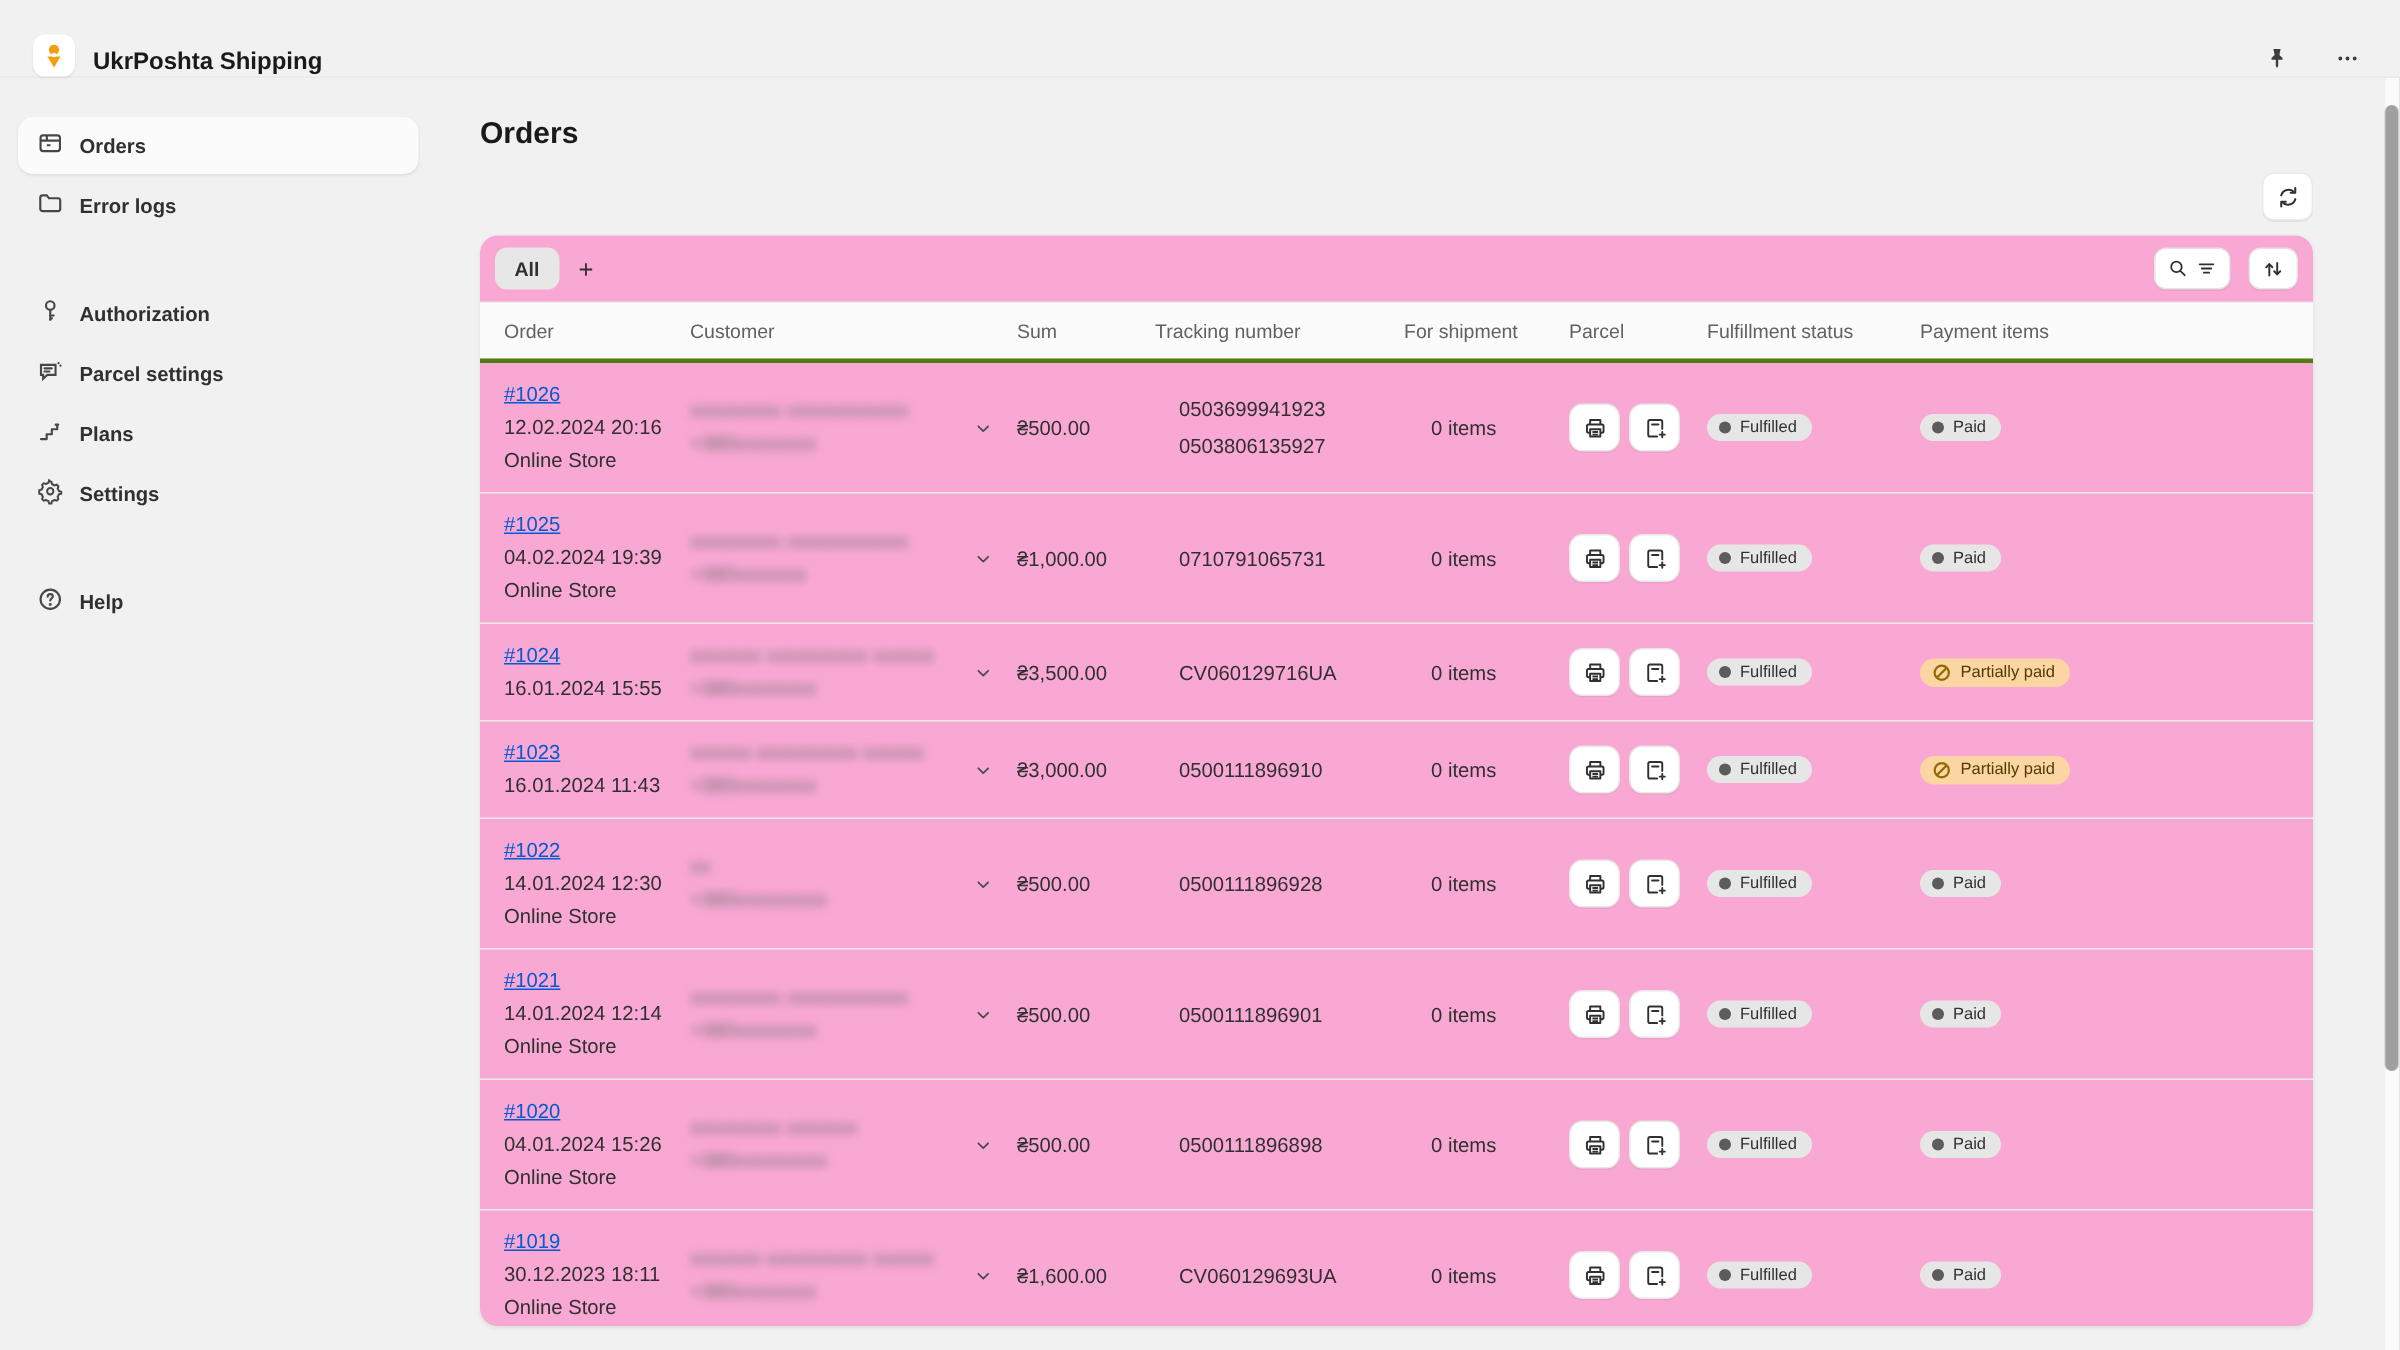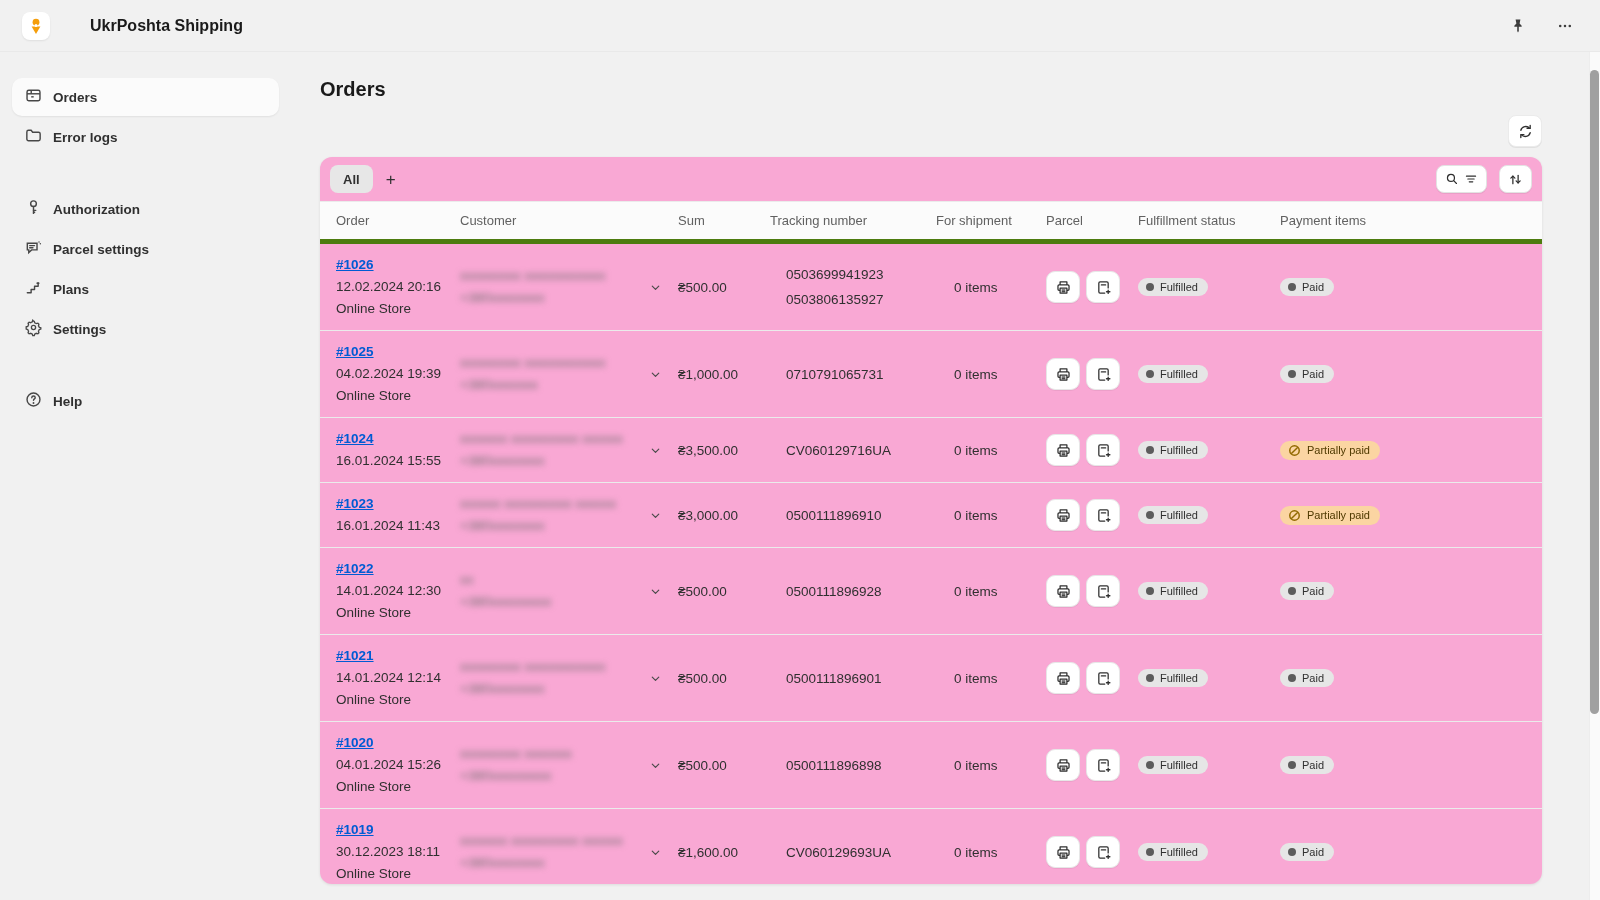--- a/index.html
+++ b/index.html
@@ -3,22 +3,22 @@
 <meta charset="utf-8">
 <style>
   * { margin:0; padding:0; box-sizing:border-box; }
   html,body { width:1600px; height:900px; overflow:hidden; }
   body {
     font-family:"Liberation Sans","DejaVu Sans",sans-serif;
     background:#f1f1f1; color:#303030; font-size:13px;
   }
   
   .topbar{
-    height:52px; display:flex; align-items:center; padding:0 22px;
-    background:#f1f1f1; border-bottom:1px solid #e9e9e9;gap:28px;
+    height:52px; display:flex; align-items:flex-end; padding:0 22px;
+    background:#f1f1f1; border-bottom:1px solid #e9e9e9;
   }
   .logo{
     width:28px; height:28px; border-radius:8px; background:#ffffff;
     display:flex; align-items:center; justify-content:center; margin-right:12px;
     box-shadow:0 1px 2px rgba(0,0,0,.08);
   }
   .topbar-title{ font-size:16px; font-weight:700; color:#1a1a1a; }
   .topbar-actions{ margin-left:auto; display:flex; align-items:center; gap:22px; }
   .icon-btn{ background:none; border:none; cursor:pointer; display:flex; align-items:center; padding:4px; }
   
@@ -58,28 +58,28 @@
   .tool-btn{
     background:#fff; border:1px solid #e3e3e3; border-radius:8px; height:28px;
     box-shadow:0 1px 0 rgba(0,0,0,.06); display:inline-flex; align-items:center; justify-content:center;
     gap:5px; cursor:pointer; padding:0 8px;
   }
   .tool-btn + .tool-btn{ margin-left:8px; }
   
   table{ width:100%; border-collapse:collapse; table-layout:fixed; }
   thead th{
     background:#fbfbfb; color:#616161; font-weight:400; text-align:left;
-    padding:11px 8px; font-size:13px; border-bottom:5px solid #4d7c0f;
+    padding:11px 8px; font-size:13px; border-bottom:3px solid #4d7c0f;
   }
   th.first, td.first{ padding-left:16px; }
   th.num, td.num{ }
   tbody td{
     padding:10px 8px; border-bottom:1px solid #ebebeb; vertical-align:middle; font-size:13.5px;
   }
-  .order-link{ color:#005bd3; text-decoration:underline; font-weight:700; cursor:pointer; }
+  .order-link{ color:#005bd3; text-decoration:underline; font-weight:400; cursor:pointer; }
   .order-cell div, .order-cell a{ line-height:22px; display:block; }
   .cust-wrap{ display:flex; align-items:center; justify-content:space-between; gap:6px; }
   .cust-lines{ min-width:0; }
   .blurred{
     filter:blur(3.2px); color:#6f6f6f; line-height:22px; white-space:nowrap;
     overflow:hidden; text-overflow:ellipsis; max-width:178px;
   }
   .chev{ cursor:pointer; display:flex; align-items:center; flex-shrink:0; }
   .track-line{ line-height:17px; margin:8px 16px; }
   .c-ship{ padding-left:26px !important; }

